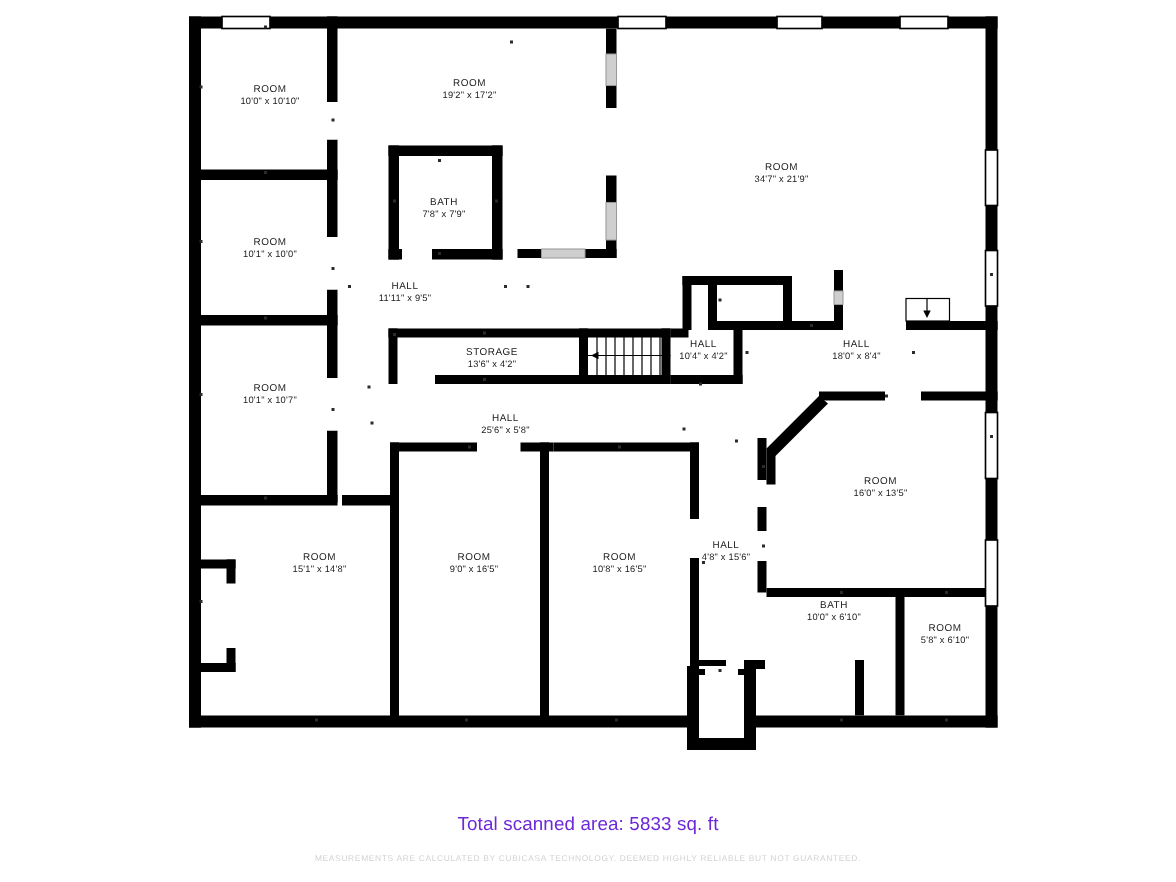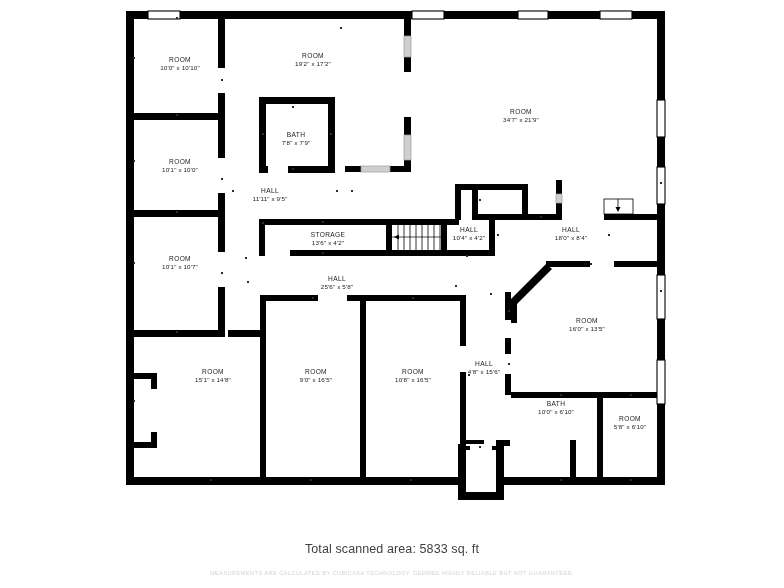--- a/index.html
+++ b/index.html
@@ -54,21 +54,21 @@
     left: 0;
     top: 520px;
     width: 784px;
     height: 68px;
     text-align: center;
   }
   #total-area-text {
     margin: 0;
     padding-top: 22px;
     font-size: 12.5px;
-    color: #404040;
+    color: #6d28d9;
     font-weight: 400;
     letter-spacing: 0.1px;
   }
   #disclaimer-text {
     margin: 0;
     padding-top: 14px;
     font-size: 5.6px;
     color: #d2d2d2;
     letter-spacing: 0.45px;
   }

